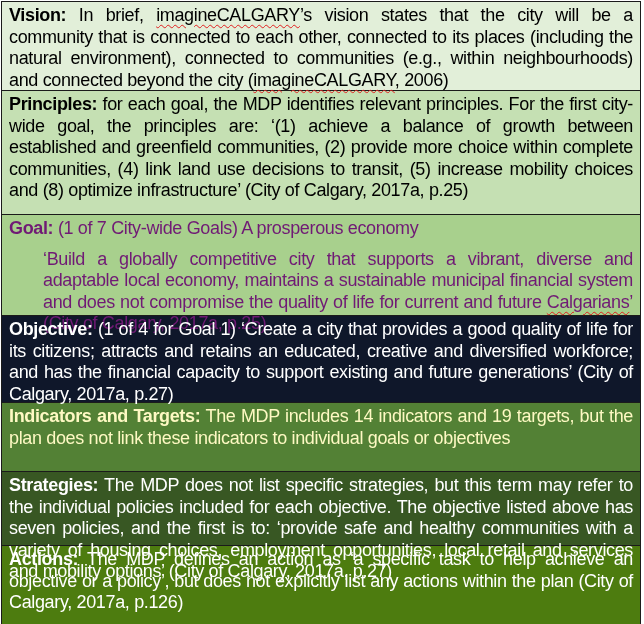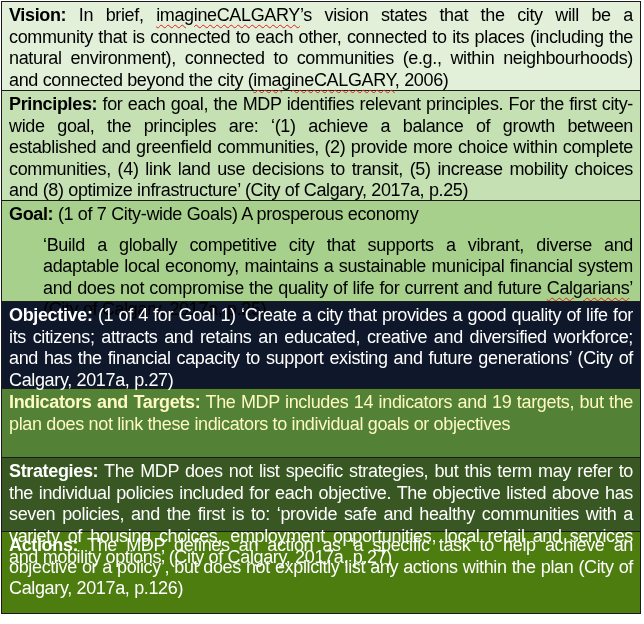--- a/index.html
+++ b/index.html
@@ -25,25 +25,25 @@
 </style>
 </head>
 <body>
 
 <div class="table">
 
   <div class="row" id="r0" style="background: rgb(226, 239, 217); color: rgb(0, 0, 0); height: 88px;">
     <p class="para"><span class="label">Vision:</span><span> In brief, <span class="sq">imagineCALGARY</span>’s vision states that the city will be a community that is connected to each other, connected to its places (including the natural environment), connected to communities (e.g., within neighbourhoods) and connected beyond the city (<span class="sq">imagineCALGARY</span>, 2006)</span></p>
   </div>
 
-  <div class="row" id="r1" style="background: rgb(197, 224, 179); color: rgb(0, 0, 0); height: 110px;">
+  <div class="row" id="r1" style="background: rgb(197, 224, 179); color: rgb(0, 0, 0); height: 124px;">
     <p class="para"><span class="label">Principles:</span><span> for each goal, the MDP identifies relevant principles. For the first city-wide goal, the principles are: ‘(1) achieve a balance of growth between established and greenfield communities, (2) provide more choice within complete communities, (4) link land use decisions to transit, (5) increase mobility choices and (8) optimize infrastructure’ (City of Calgary, 2017a, p.25)</span></p>
   </div>
 
-  <div class="row" id="r2" style="background: rgb(168, 208, 141); color: #000000; height: 101px;">
+  <div class="row" id="r2" style="background: rgb(168, 208, 141); color: #701a75; height: 101px;">
     <p class="para"><span class="label">Goal:</span><span> (1 of 7 City-wide Goals) A prosperous economy</span></p>
     <p class="para">‘Build a globally competitive city that supports a vibrant, diverse and adaptable local economy, maintains a sustainable municipal financial system and does not compromise the quality of life for current and future <span class="sq">Calgarians</span>’ (City of Calgary, 2017a, p.25)</p>
   </div>
 
   <div class="row" id="r3" style="background: #0f172a; color: rgb(255, 255, 255); height: 87px;">
     <p class="para"><span class="label">Objective:</span><span> (1 of 4 for Goal 1) ‘Create a city that provides a good quality of life for its citizens; attracts and retains an educated, creative and diversified workforce; and has the financial capacity to support existing and future generations’ (City of Calgary, 2017a, p.27)</span></p>
   </div>
 
   <div class="row" id="r4" style="background: rgb(83, 129, 53); color: #fef9c3; height: 69px;">
     <p class="para"><span class="label">Indicators and Targets:</span><span> The MDP includes 14 indicators and 19 targets, but the plan does not link these indicators to individual goals or objectives</span></p>

